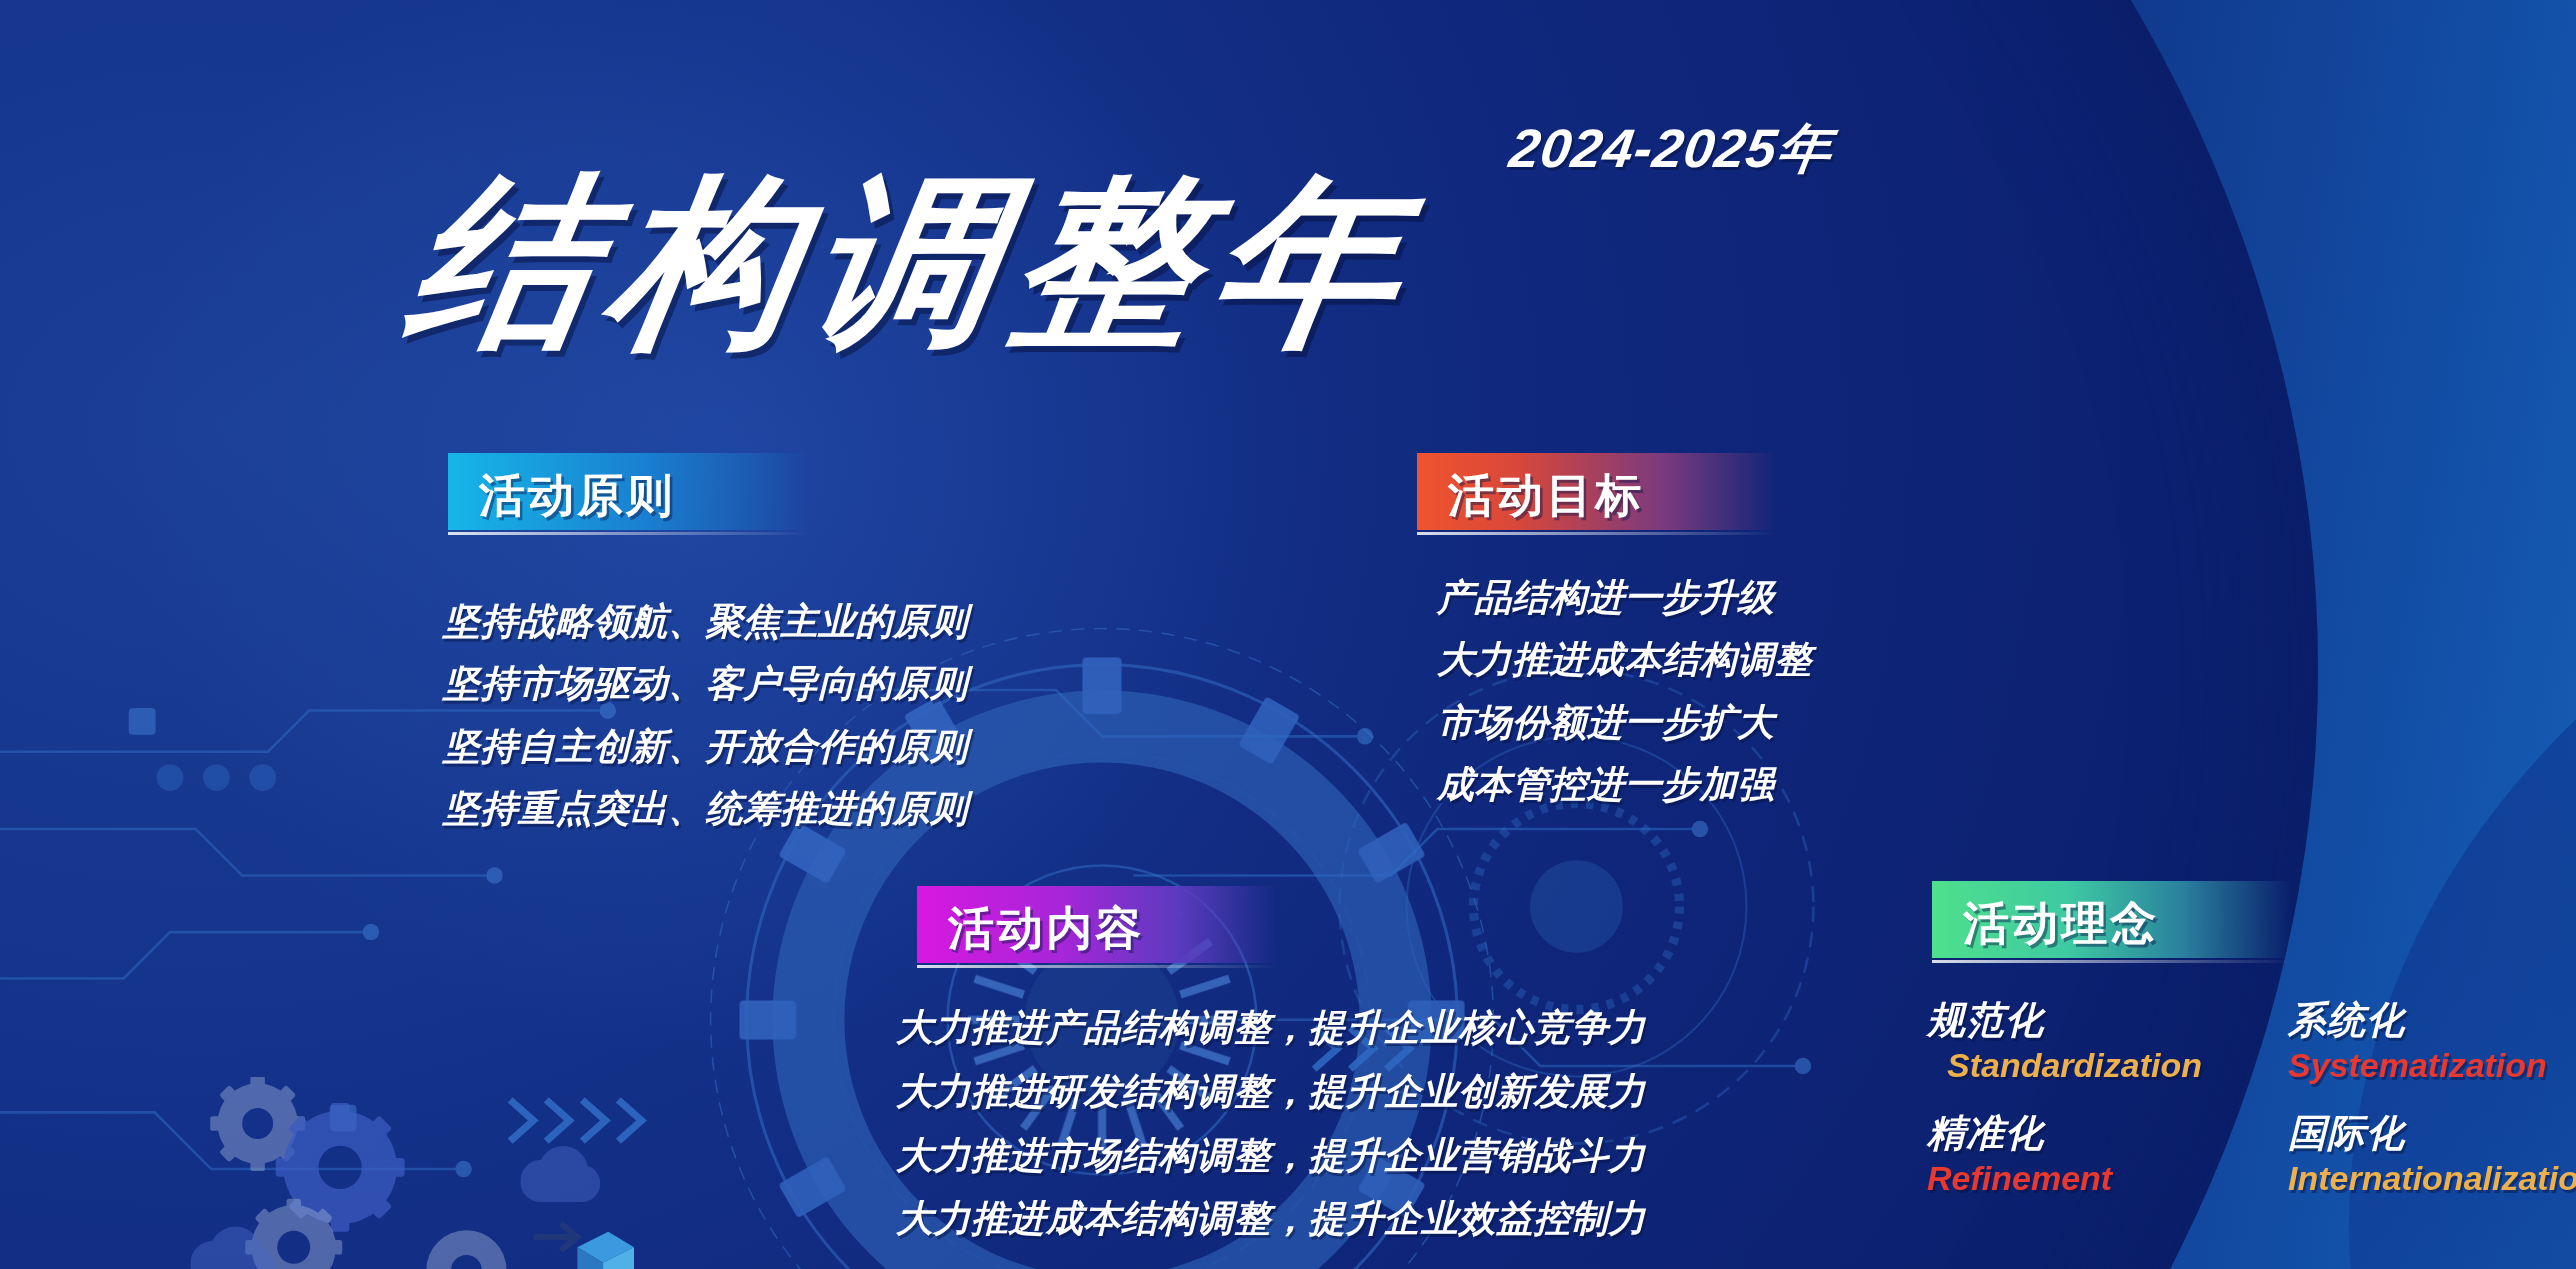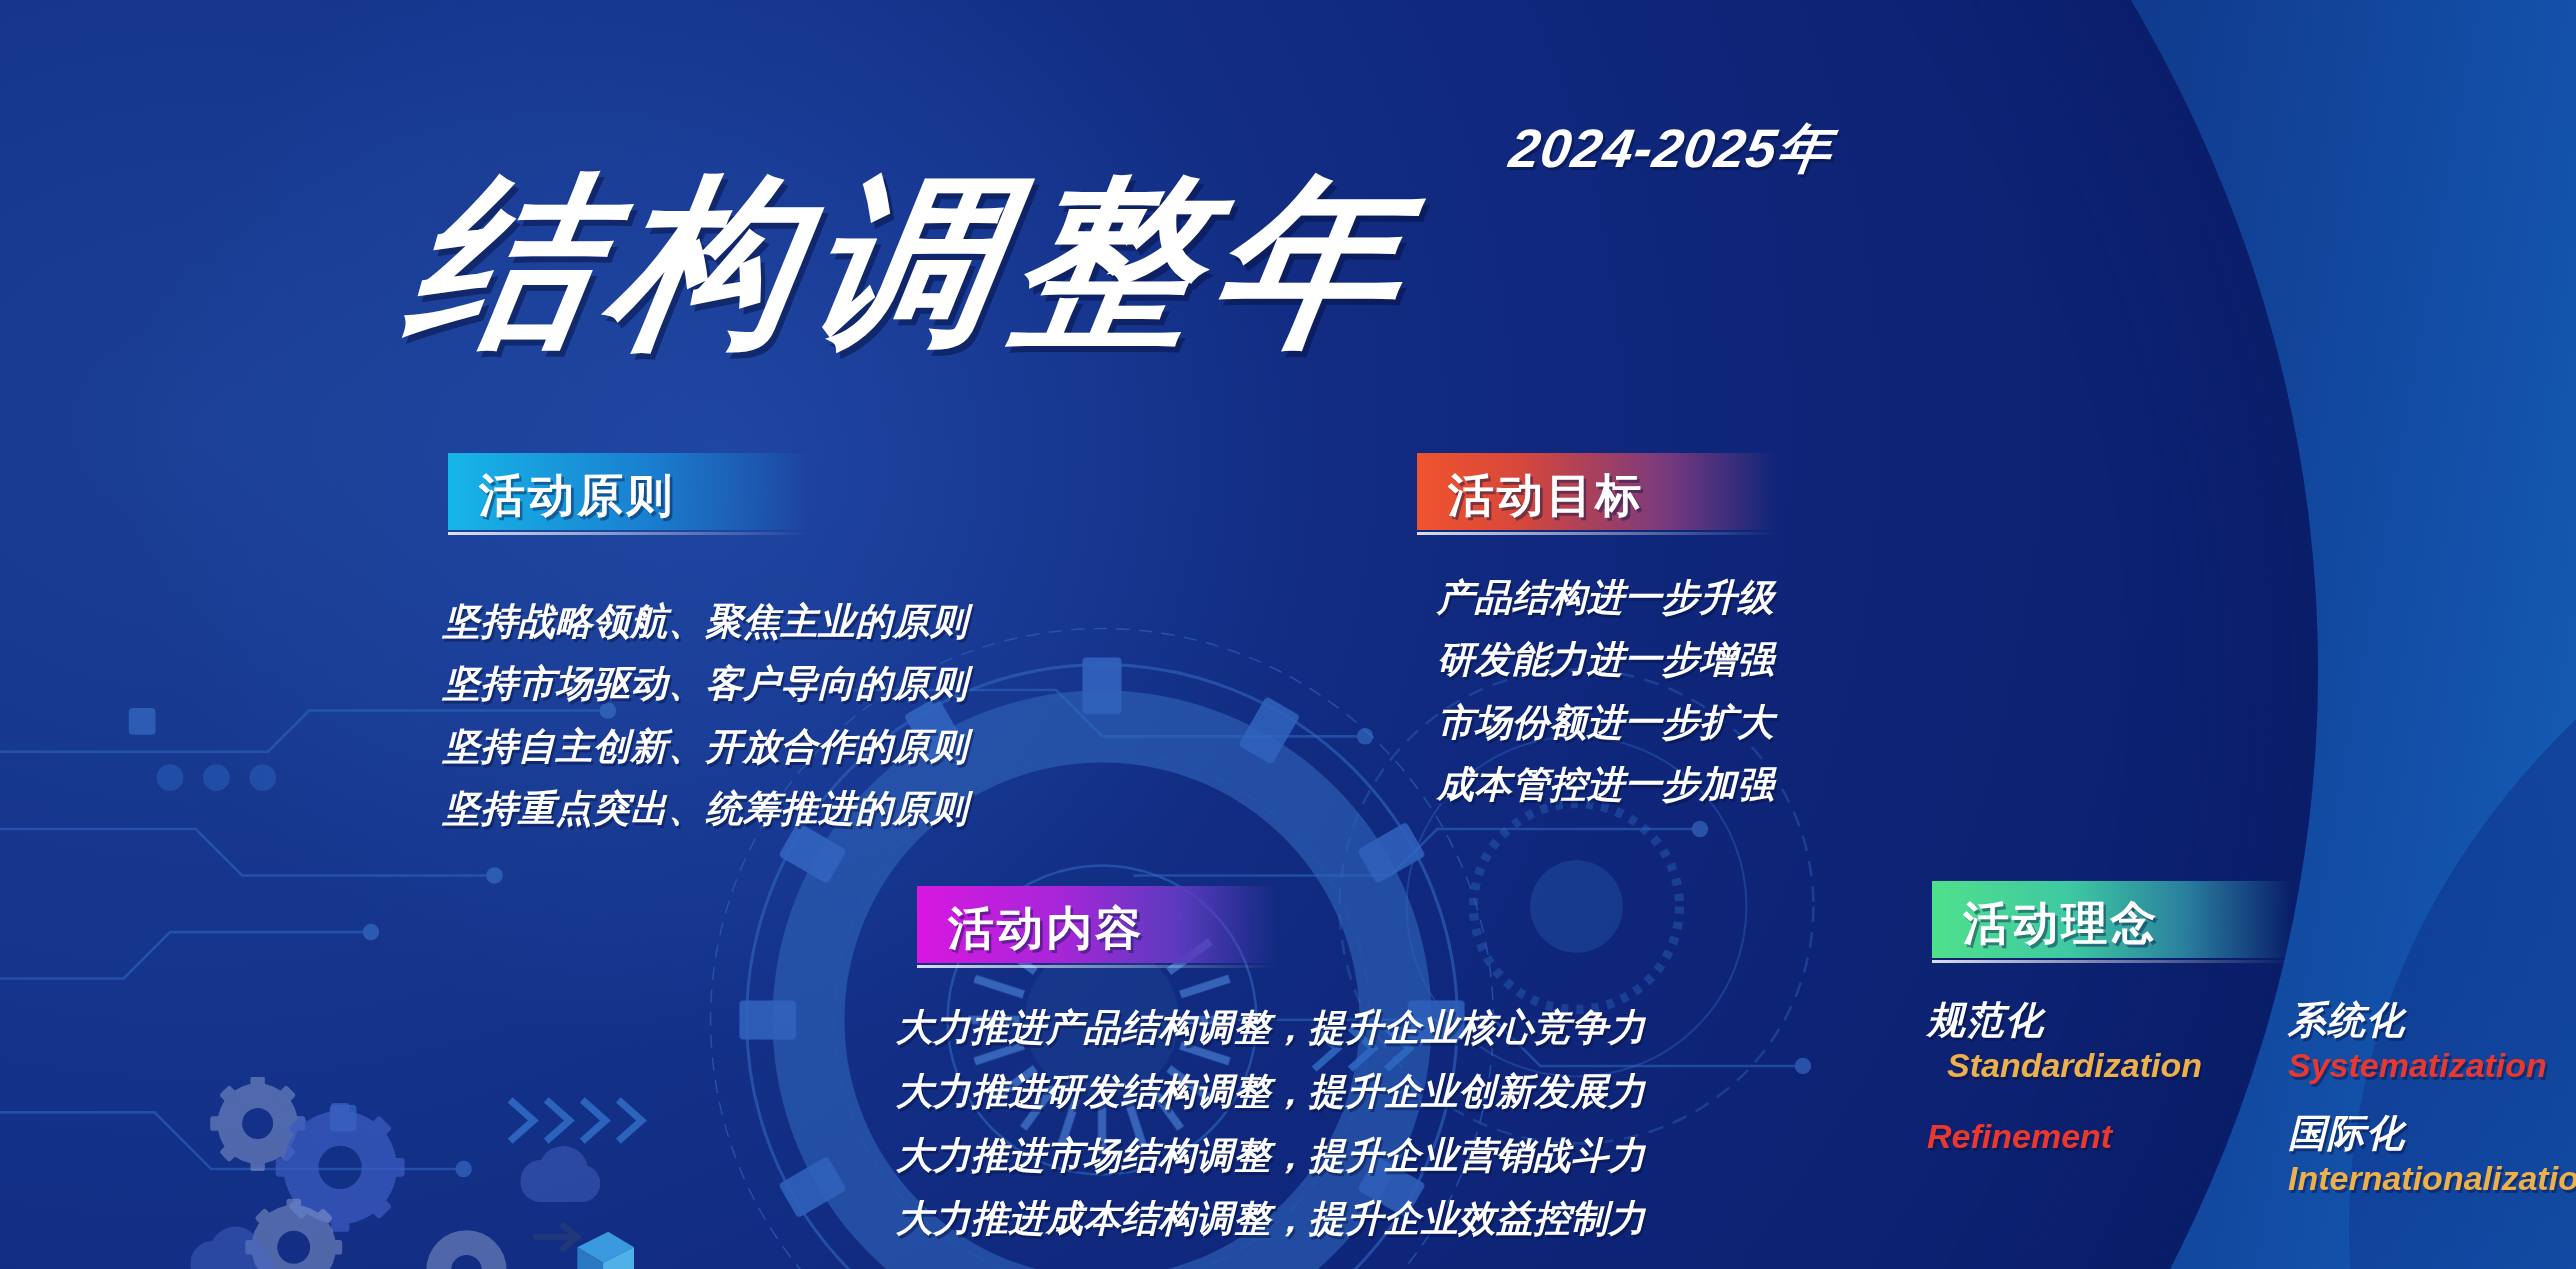--- a/index.html
+++ b/index.html
@@ -331,21 +331,21 @@
   <div class="lines principles">
     <div>坚持战略领航、聚焦主业的原则</div>
     <div>坚持市场驱动、客户导向的原则</div>
     <div>坚持自主创新、开放合作的原则</div>
     <div>坚持重点突出、统筹推进的原则</div>
   </div>
 
   <div class="badge badge-goals">活动目标</div>
   <div class="lines goals">
     <div>产品结构进一步升级</div>
-    <div>研发能力进一步增强</div>
+    <div>大力推进成本结构调整</div>
     <div>市场份额进一步扩大</div>
     <div>成本管控进一步加强</div>
   </div>
 
   <div class="badge badge-content">活动内容</div>
   <div class="lines contents">
     <div>大力推进产品结构调整，提升企业核心竞争力</div>
     <div>大力推进研发结构调整，提升企业创新发展力</div>
     <div>大力推进市场结构调整，提升企业营销战斗力</div>
     <div>大力推进成本结构调整，提升企业效益控制力</div>
@@ -355,20 +355,21 @@
   <div class="concepts">
     <div class="concept">
       <div class="cn">规范化</div>
       <div class="en" style="color: rgb(237, 176, 74); margin-left: 20px;">Standardization</div>
     </div>
     <div class="concept">
       <div class="cn">系统化</div>
       <div class="en" style="color: rgb(232, 56, 47);">Systematization</div>
     </div>
     <div class="concept">
+      <div class="cn">精准化</div>
       <div class="en" style="color: rgb(232, 56, 47);">Refinement</div>
     </div>
     <div class="concept">
       <div class="cn">国际化</div>
       <div class="en" style="color: rgb(237, 176, 74);">Internationalization</div>
     </div>
   </div>
 
   <div class="rings">
     <svg viewBox="0 0 1900 470" fill="none">

